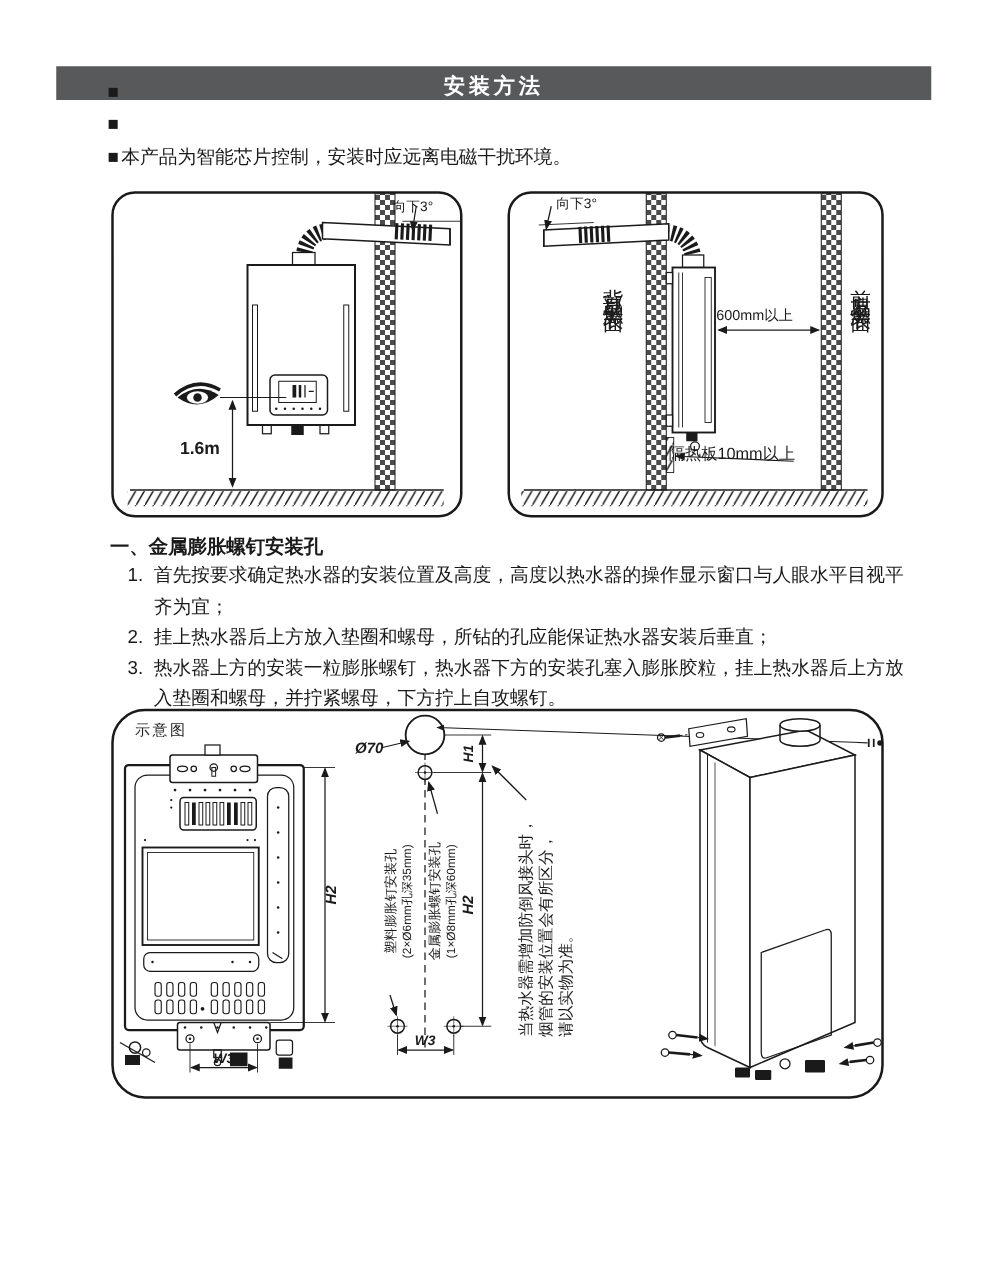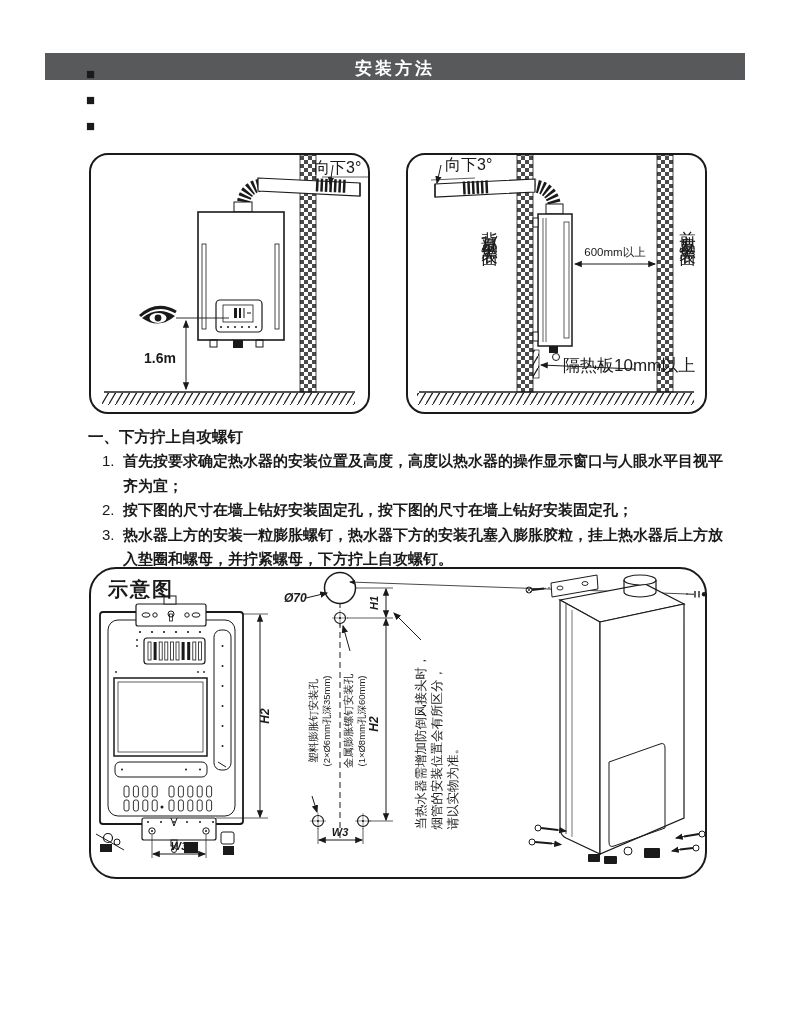--- a/index.html
+++ b/index.html
@@ -6,28 +6,28 @@
   .page{position:relative;width:790px;height:1016px;background:#fff;overflow:hidden;
         font-family:"Liberation Sans","DejaVu Sans",sans-serif;color:#1a1a1a;}
   .hdr{position:absolute;left:45px;top:25px;width:700px;height:27px;background:#58595b;
        color:#fff;display:flex;align-items:flex-end;justify-content:center;
        font-size:17px;font-weight:bold;letter-spacing:3px;margin-top:28px;}
   .bullets{position:absolute;left:86px;top:61px;width:650px;font-size:15px;line-height:26px;}
   .b{display:flex;}
   .bm{margin-right:2px;}
   .dia{position:absolute;}
   .dia svg{position:absolute;left:0;top:0;}
-  .lbl{position:absolute;font-size:16px;white-space:nowrap;}
+  .lbl{position:absolute;font-size:11px;white-space:nowrap;}
   .vlbl{position:absolute;writing-mode:vertical-rl;font-size:16.5px;letter-spacing:4px;white-space:nowrap;}
   .sec-title{position:absolute;left:88px;top:427px;font-size:15.5px;font-weight:bold;}
   .steps{position:absolute;left:102px;top:449px;width:632px;font-size:15px;line-height:24.5px;}
   .step{display:flex;}
   .step-num{width:21px;flex:0 0 21px;}
-  .step-text{flex:1;font-weight:bold;}
-  .schem-title{position:absolute;left:20px;top:10px;font-size:20px;font-weight:bold;letter-spacing:2px;}
+  .step-text{flex:1;}
+  .schem-title{position:absolute;left:20px;top:10px;font-size:12px;font-weight:normal;letter-spacing:2px;}
   .rot{position:absolute;transform:rotate(-90deg);}
   .holelbl{width:140px;height:26px;text-align:center;font-size:10.5px;line-height:13px;}
   .holelbl .l2{font-size:9.5px;}
   .notelbl{width:235px;height:48px;font-size:12.5px;line-height:16px;}
   
   .ln{fill:none;stroke:#1a1a1a;}
   .w{fill:#fff;stroke:#1a1a1a;}
   .blk{fill:#1a1a1a;stroke:none;}
   .dim{fill:none;stroke:#1a1a1a;stroke-width:1;}
   .corrug{fill:none;stroke:#1a1a1a;stroke-width:13;stroke-dasharray:2.5 2;}
@@ -45,20 +45,21 @@
 
   <div class="bullets">
     <div class="b">
       <span class="bm">■</span>
     </div>
     <div class="b">
       <span class="bm">■</span>
     </div>
     <div class="b">
       <span class="bm">■</span>
+      <span>本产品为智能芯片控制，安装时应远离电磁干扰环境。</span>
     </div>
   </div>
 
   <div class="dia" style="left:88px;top:152px;width:283px;height:263px">
     <svg width="283" height="263" viewBox="0 0 283 263">
       <defs>
         <pattern id="bkL" width="8" height="8" patternUnits="userSpaceOnUse">
           <rect width="8" height="8" fill="#fff"></rect>
             <rect width="4" height="4" fill="#4b4b4b"></rect>
           <rect x="4" y="4" width="4" height="4" fill="#4b4b4b"></rect>
@@ -169,33 +170,33 @@
       </g>
 
       <rect x="128" y="198" width="6" height="28" fill="url(#htR)" stroke="#1a1a1a" stroke-width=".7"></rect>
       <line x1="230" y1="217" x2="136" y2="213" class="dim" stroke-width=".8" marker-end="url(#arR)"></line>
 
       <line x1="170" y1="112" x2="250" y2="112" class="dim" marker-start="url(#arR)" marker-end="url(#arR)"></line>
     </svg>
     <div class="lbl" style="left:40px;top:3px">向下3°</div>
     <div class="vlbl" style="left:74px;top:66px">背部易燃表面</div>
     <div class="vlbl" style="left:272px;top:66px">前方易燃表面</div>
-    <div class="lbl" style="left:168px;top:93px;width:84px;text-align:center;font-size:11.5px">600mm以上</div>
-    <div class="lbl" style="left:158px;top:202px;font-size:17px">隔热板10mm以上</div>
-  </div>
-
-  <div class="sec-title">一、下方拧上自攻螺钉</div>
+    <div class="lbl" style="left:168px;top:93px;width:84px;text-align:left;font-size:11.5px">600mm以上</div>
+    <div class="lbl" style="left:130px;top:202px;font-size:13px">隔热板10mm以上</div>
+  </div>
+
+  <div class="sec-title">一、金属膨胀螺钉安装孔</div>
   <div class="steps">
     <div class="step">
       <span class="step-num">1.</span>
       <span class="step-text">首先按要求确定热水器的安装位置及高度，高度以热水器的操作显示窗口与人眼水平目视平齐为宜；</span>
     </div>
     <div class="step">
       <span class="step-num">2.</span>
-      <span class="step-text">按下图的尺寸在墙上钻好安装固定孔，按下图的尺寸在墙上钻好安装固定孔；</span>
+      <span class="step-text">挂上热水器后上方放入垫圈和螺母，所钻的孔应能保证热水器安装后垂直；</span>
     </div>
     <div class="step">
       <span class="step-num">3.</span>
       <span class="step-text">热水器上方的安装一粒膨胀螺钉，热水器下方的安装孔塞入膨胀胶粒，挂上热水器后上方放入垫圈和螺母，并拧紧螺母，下方拧上自攻螺钉。</span>
     </div>
   </div>
 
   <div class="dia" style="left:88px;top:566px;width:620px;height:314px">
     <svg width="620" height="314" viewBox="0 0 620 314">
       <defs>

